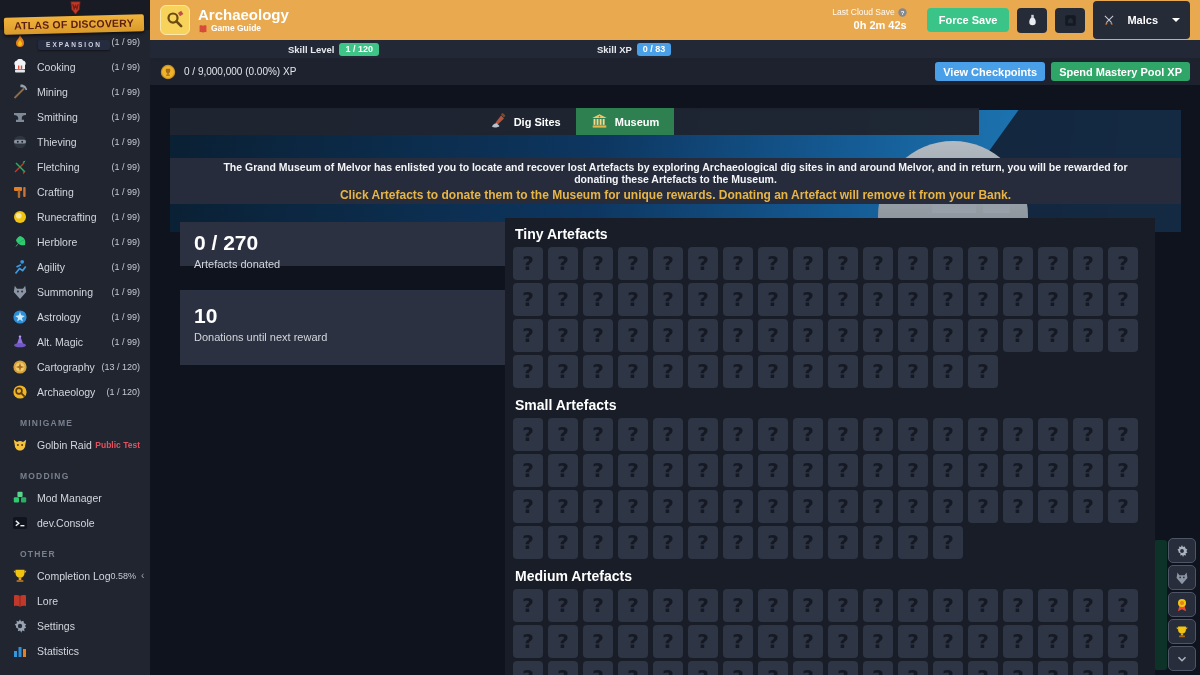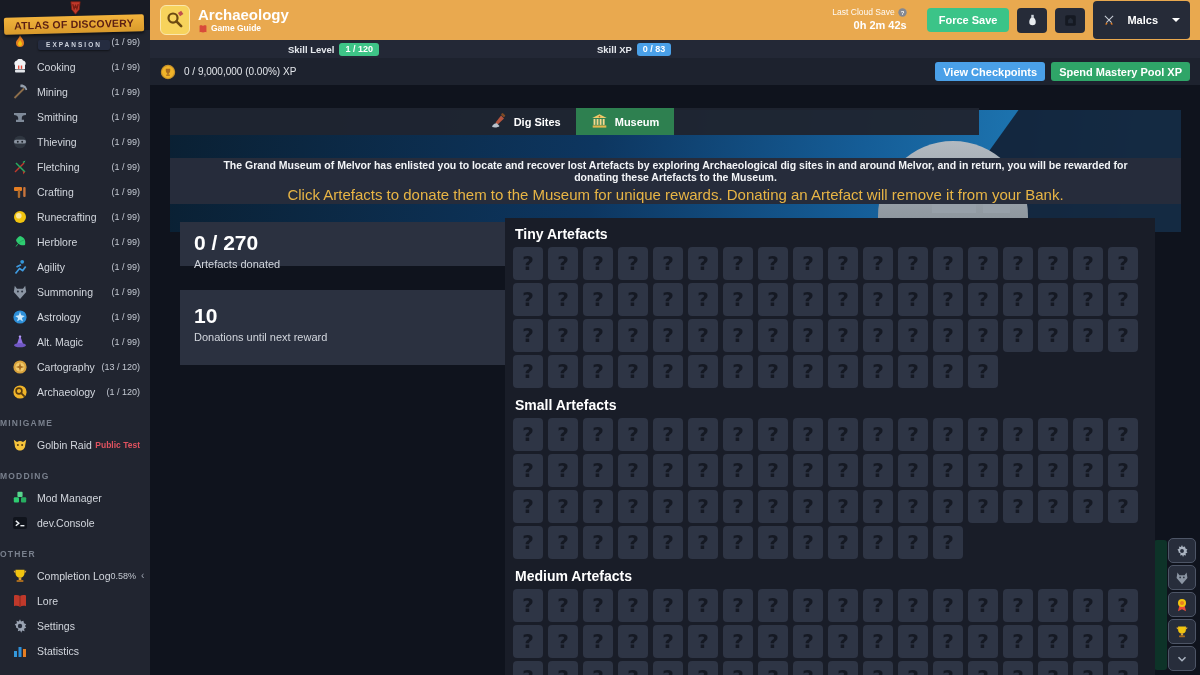--- a/index.html
+++ b/index.html
@@ -20,21 +20,21 @@
       box-shadow:0 2px 3px rgba(0,0,0,.55);text-transform:uppercase}
   .banner-exp{display:inline-block;background:#252c40;color:#cdd2dd;font-size:6.5px;font-weight:bold;
       letter-spacing:2px;padding:1.5px 8px;border-radius:2px;margin-top:-2px;box-shadow:0 1px 2px rgba(0,0,0,.5)}
   .sb-item{display:flex;align-items:center;height:25px;padding:0 10px 0 12px}
   .sb-item.first{height:24px}
   .sb-item .svgi{margin-right:9px}
   .sb-label{flex:1;font-size:10.5px;color:#d2d6dd;white-space:nowrap}
   .sb-value{font-size:9px;color:#c3c8d1;white-space:nowrap}
   .sb-badge{font-size:8.5px;color:#e0525f;font-weight:bold}
   .sb-chev{color:#9aa1ad;font-size:10px;margin-left:5px}
-  .sb-header{margin:14px 0 4px;font-size:8.5px;font-weight:bold;letter-spacing:1.2px;color:#79808d}
+  .sb-header{margin:14px 20px 4px;font-size:8.5px;font-weight:bold;letter-spacing:1.2px;color:#79808d}
 
   
   .topbar{position:absolute;left:150px;top:0;width:1050px;height:40px;background:#e9a94f;display:flex;
       align-items:center;padding:0 10px;box-sizing:border-box;z-index:30}
   .skill-ico{width:30px;height:30px;border-radius:6px;background:#f7d35c;border:1px solid #fbe7ac;
       display:flex;align-items:center;justify-content:center;margin-right:8px;box-sizing:border-box}
   .skill-ico .svgi{width:22px;height:22px}
   .title-block{line-height:1.15}
   .title{font-size:15px;font-weight:bold;color:#fff}
   .guide{display:flex;align-items:center;font-size:8.5px;font-weight:bold;color:#fff}
@@ -80,21 +80,21 @@
   .tabsbar{position:absolute;left:20px;top:23px;width:809px;height:27px;background:rgba(31,36,48,.96);
       display:flex;justify-content:center;z-index:3}
   .tab{display:flex;align-items:center;gap:7px;padding:0 15px;font-size:11px;font-weight:bold;color:#fff}
   .tab .svgi{width:17px;height:17px}
   .tab.active{background:#2e8050}
 
   .descbox{position:absolute;left:20px;top:73px;width:1011px;height:46px;background:#262c3b;display:flex;
       flex-direction:column;align-items:center;justify-content:center;gap:3px;z-index:3;padding:0 45px;
       box-sizing:border-box;text-align:center}
   .desc1{font-size:10.5px;color:#f2f4f7;font-weight:600}
-  .desc2{font-size:15px;color:#e8b545;font-weight:normal}
+  .desc2{font-size:12px;color:#e8b545;font-weight:bold}
 
   .card{position:absolute;left:30px;width:330px;background:#2b3140;padding:9px 14px;box-sizing:border-box;z-index:2}
   .card1{top:137px;height:44px}
   .card2{top:205px;height:75px;padding-top:14px}
   .card-value{font-size:21px;font-weight:bold;color:#fff;line-height:1.1}
   .card-label{font-size:11px;color:#d2d6dd;margin-top:4px}
 
   .panel{position:absolute;left:355px;top:133px;width:650px;height:457px;background:#191d28;
       padding:6px 0 0 8px;box-sizing:border-box;z-index:2}
   .section-title{font-size:14px;font-weight:bold;color:#fff;margin:2px 0 5px 2px}

